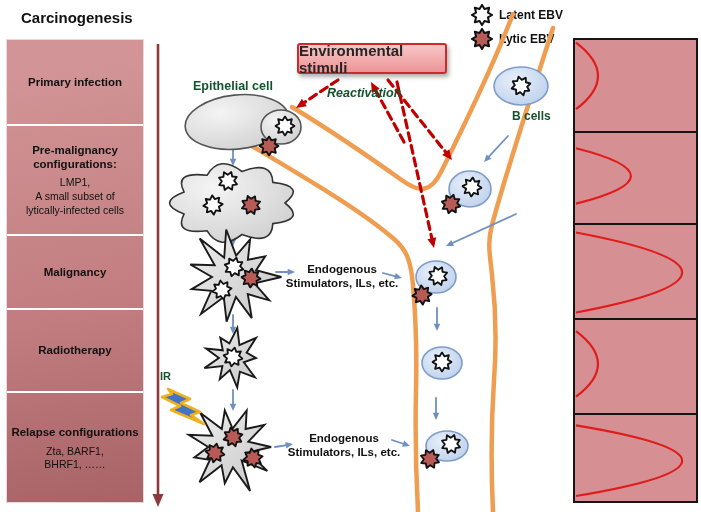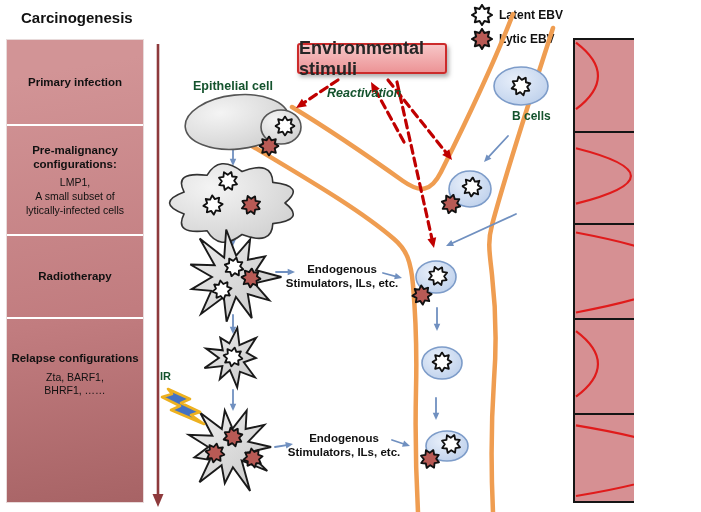--- a/index.html
+++ b/index.html
@@ -1,16 +1,16 @@
 <!DOCTYPE html>
 <html><head>
 <meta charset="utf-8">
 <style>
   html,body{margin:0;padding:0;background:#fff;}
-  #canvas{position:relative;width:634px;height:512px;background:#fff;overflow:hidden;
+  #canvas{position:relative;width:701px;height:512px;background:#fff;overflow:hidden;
           font-family:"Liberation Sans",sans-serif;color:#111;}
   .abs{position:absolute;}
   .preline{white-space:pre-line;}
   
   .fig-title{font-weight:bold;font-size:15px;color:#111;}
   .right-title{font-weight:bold;font-size:13.5px;text-align:center;}
   
   #stage-panel{left:6px;top:39px;width:138px;height:464px;display:flex;flex-direction:column;
     background:linear-gradient(170deg,#d29496 8%,#c17c7f 60%,#a76365 100%);
     border:1px solid #e8dada;box-sizing:border-box;}
@@ -23,21 +23,21 @@
   
   #titer-panel{left:573px;top:38px;width:125px;height:465px;display:flex;flex-direction:column;}
   .titer-box{box-sizing:border-box;border:2px solid #151515;background:#d69093;}
   .titer-box + .titer-box{margin-top:-2px;}
   
   .legend-item{display:flex;align-items:center;gap:6px;}
   .legend-label{font-weight:bold;font-size:12px;}
   
   #env-box{left:297px;top:43px;width:150px;height:31px;display:flex;align-items:center;justify-content:flex-start;
     background:linear-gradient(to bottom,#f7c6c7,#ec9496);border:2px solid #cc2b2b;border-radius:3px;
-    box-shadow:2px 3px 4px rgba(110,110,110,.55);font-weight:bold;font-size:18px;color:#262626;box-sizing:border-box;}
+    box-shadow:2px 3px 4px rgba(110,110,110,.55);font-weight:bold;font-size:15px;color:#262626;box-sizing:border-box;}
   .diagram-label{font-weight:bold;font-size:12.5px;color:#14532d;}
   .endo-label{width:124px;text-align:center;font-weight:bold;font-size:11.5px;line-height:1.25;}
   svg use{stroke-linejoin:round;}
   #artwork{left:0;top:0;pointer-events:none;}
 </style>
 </head>
 <body>
 
 <div id="canvas">
 
@@ -47,20 +47,24 @@
     <div class="stage-box" style="height:84px;">
       <div class="stage-title preline">Primary infection</div>
 
     </div>
     <div class="stage-box" style="height:110px;">
       <div class="stage-title preline">Pre-malignancy
 configurations:</div>
       <div class="stage-details preline">LMP1,
 A small subset of
 lytically-infected cells</div>
+    </div>
+    <div class="stage-box" style="height:74px;">
+      <div class="stage-title preline">Malignancy</div>
+
     </div>
     <div class="stage-box" style="height:83px;">
       <div class="stage-title preline">Radiotherapy</div>
 
     </div>
     <div class="stage-box" style="height:113px;">
       <div class="stage-title preline">Relapse configurations</div>
       <div class="stage-details preline">Zta, BARF1,
 BHRF1, ……</div>
     </div>

